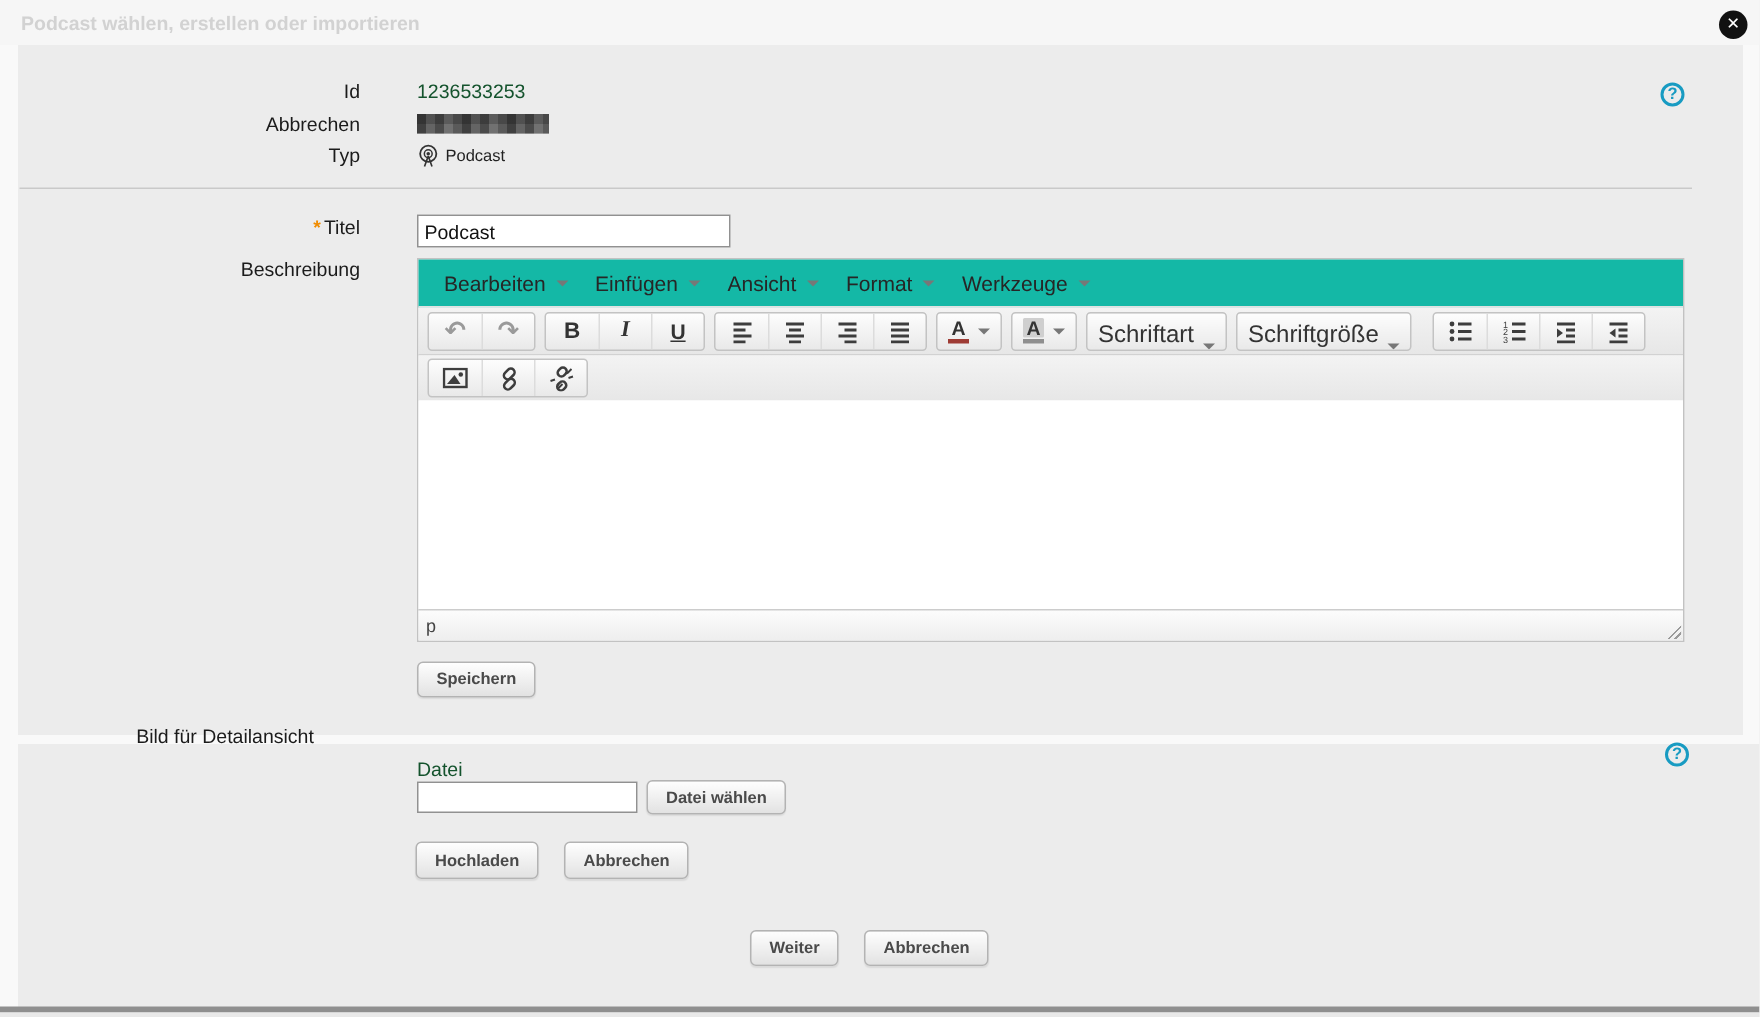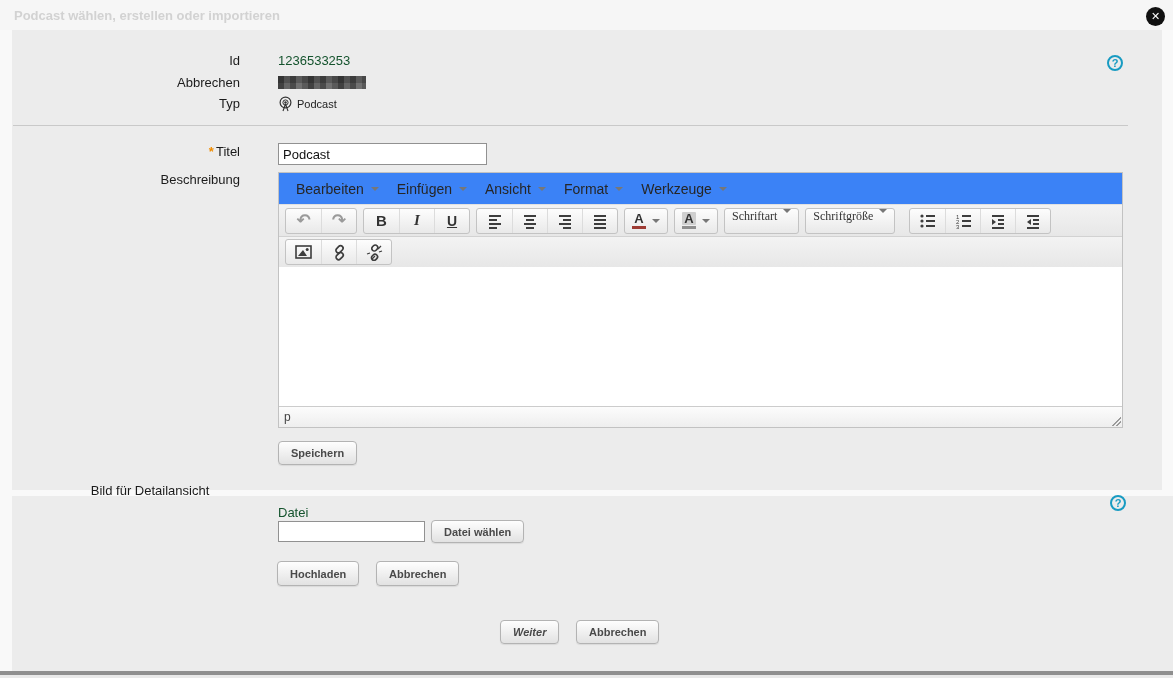--- a/index.html
+++ b/index.html
@@ -55,21 +55,21 @@
   }
   .btn {
     position:absolute; height:24px; padding:0 12px; font-size:11px; font-weight:bold; color:#4a4a4a;
     background:linear-gradient(#fefefe,#e2e2e2); border:1px solid #b3b3b3; border-radius:4px;
     box-shadow:0 1px 1px rgba(0,0,0,.08); cursor:pointer; font-family:inherit;
   }
 
   
   .editor { position:absolute; left:278px; top:172px; width:845px; height:256px;
     border:1px solid #c2c2c2; background:#fff; display:flex; flex-direction:column; }
-  .menubar { height:32px; background:#3b82f6; border-bottom:1px solid #e1e1e1;
+  .menubar { height:32px; background:#14b8a6; border-bottom:1px solid #e1e1e1;
     display:flex; align-items:center; padding-left:8px; }
   .menu-item { font-size:14px; color:#262626; padding:5px 9px; display:flex; align-items:center; gap:7px; cursor:pointer; }
   .caret { width:0; height:0; border-left:4px solid transparent; border-right:4px solid transparent; border-top:4px solid #777; }
 
   .toolbar { background:linear-gradient(#f3f3f3,#e7e7e7); border-bottom:1px solid #d2d2d2;
     display:flex; align-items:center; padding:3px 0 3px 6px; height:32px; }
   .toolbar.row2 { height:30px; border-bottom:0; }
   .tb-group { display:inline-flex; height:26px; border:1px solid #c3c3c3; border-radius:3px;
     background:linear-gradient(#fdfdfd,#e9e9e9); margin-right:6px; overflow:hidden; }
   .tb-btn { width:35px; height:24px; display:flex; align-items:center; justify-content:center;
@@ -77,21 +77,21 @@
   .tb-btn:first-child { border-left:0; }
   .tb-btn.wide { width:auto; padding:0 7px; gap:6px; }
   .glyph { font-size:17px; color:#9a9a9a; font-weight:bold; }
   .b-label { font-size:15px; font-weight:bold; color:#333; }
   .i-label { font-size:15px; font-style:italic; font-family:"Liberation Serif","DejaVu Serif",serif; font-weight:bold; color:#333; }
   .u-label { font-size:14px; font-weight:bold; text-decoration:underline; color:#333; }
   .color-a { display:flex; flex-direction:column; align-items:center; line-height:1; }
   .color-a .a { font-size:13px; font-weight:bold; color:#333; }
   .color-a .bar { width:14px; height:3px; margin-top:1px; }
   .color-a.back .a { background:#cfcfcf; padding:0 2px; border-radius:1px; }
-  .select-like { font-size:12px; color:#333; display:flex; align-items:flex-start; cursor:pointer;font-family:Liberation Serif, serif; }
+  .select-like { font-size:16px; color:#333; display:flex; align-items:flex-end; cursor:pointer; }
   .sel-schriftart { width:103px; justify-content:space-between; }
   .sel-schriftgroesse { width:100px; justify-content:space-between; }
 
   .edit-area { flex:1; background:#fff; cursor:text; }
   .statusbar { height:21px; border-top:1px solid #ccc; background:linear-gradient(#fcfcfc,#eeeeee);
     position:relative; display:flex; align-items:center; padding-left:5px; }
   .elem-path { font-size:12px; color:#444; cursor:pointer; }
   .grip { position:absolute; right:1px; bottom:1px; width:11px; height:11px; cursor:nwse-resize;
     background:repeating-linear-gradient(135deg,#9a9a9a 0 1px,transparent 1px 3px);
     clip-path:polygon(100% 0,100% 100%,0 100%); }
@@ -351,16 +351,16 @@
 
   <div class="flabel" style="left:60px; width:180px; top:483px;text-align:center;">Bild für Detailansicht</div>
   <div class="fvalue" style="top:505px;">Datei</div>
   <input class="textinput" style="left: 278px; top: 521px; width: 147px; height: 21px;" type="text" value="">
   <button class="btn" style="left:431px; top:520px; height:23px; font-weight:bold;">Datei wählen</button>
   <button class="btn" style="left:277px; top:561px; height:25px;">Hochladen</button>
   <button class="btn" style="left:376px; top:561px; height:25px;">Abbrechen</button>
 
   <div class="help" style="left:1110px; top:495px;">?</div>
 
-  <button class="btn" style="left:500px; top:620px;font-style:italic;">Weiter</button>
+  <button class="btn" style="left:500px; top:620px;">Weiter</button>
   <button class="btn" style="left:576px; top:620px;">Abbrechen</button>
 
 </div>
 
 </body></html>

